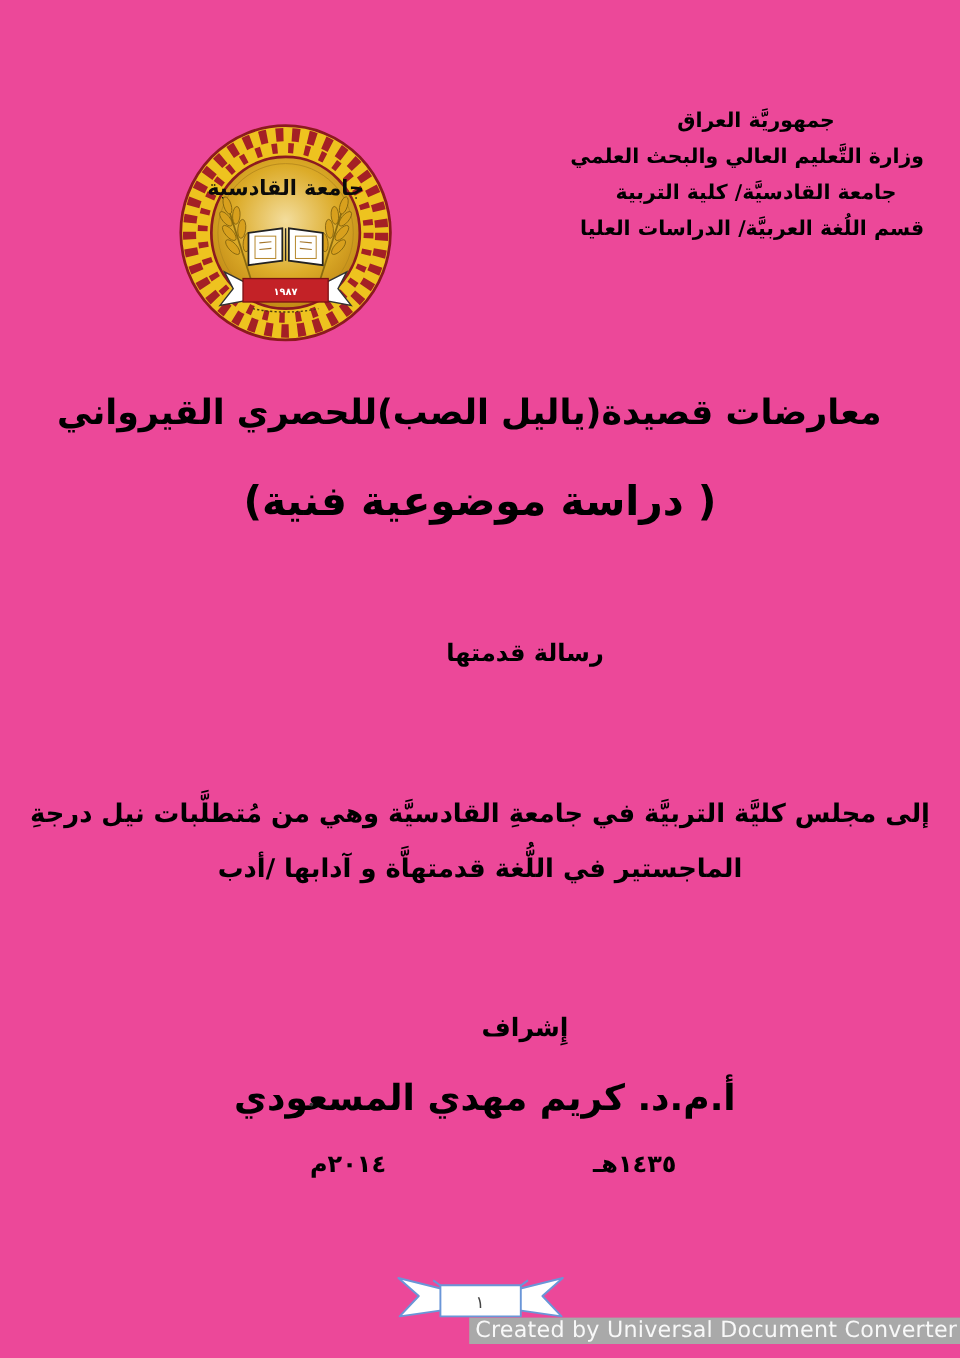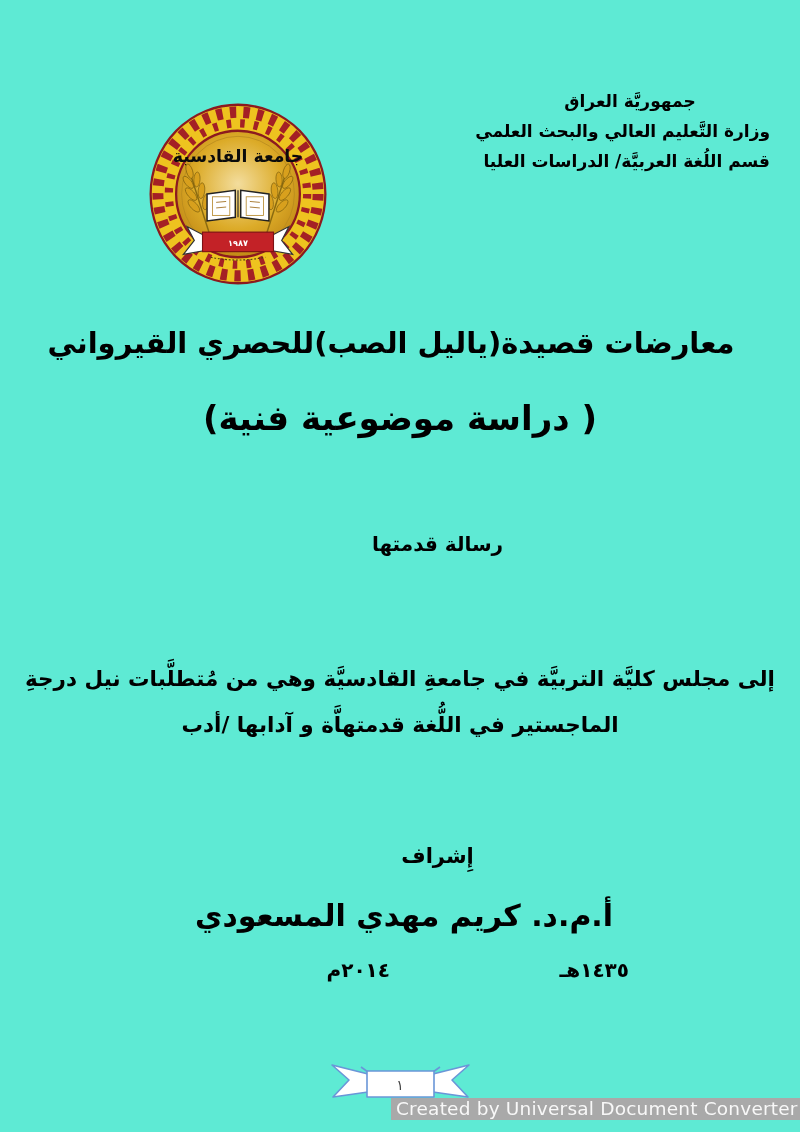--- a/index.html
+++ b/index.html
@@ -1,17 +1,17 @@
 <!DOCTYPE html>
 <html lang="ar"><head>
 <meta charset="utf-8">
 <style>
   html,body{margin:0;padding:0;background:#e8e8e8;}
   .page{
-    position:relative;width:800px;height:1132px;background:#5eead4;
+    position:relative;width:800px;height:1132px;background:#ec4899;
     margin:0 auto;overflow:hidden;
     font-family:"DejaVu Sans",sans-serif;color:#000;
   }
   .abs{position:absolute;}
   .ar{direction:rtl;font-weight:700;}
   .center{text-align:center;}
 
   .header-block{left:490px;top:86px;width:280px;line-height:30px;font-size:17px;}
   .header-block .hline{white-space:nowrap;text-align:center;}
 
@@ -22,21 +22,21 @@
 
   .submitted-label{left:75px;right:0;top:532px;font-size:20px;}
   .author-name{left:0;right:0;top:590px;font-size:25px;}
 
   .statement{left:0;right:0;top:656px;font-size:21.5px;line-height:46px;}
 
   .supervision-label{left:75px;right:0;top:844px;font-size:21px;}
   .supervisor-name{left:20px;right:12px;top:898px;font-size:30px;}
   .stray-dot{left:258px;top:919px;width:3px;height:3px;border-radius:50%;background:#3a3a3a;}
 
-  .date{top:958px;width:200px;font-size:20px;}
+  .date{top:958px;width:200px;font-size:20px;text-align:center;}
   .date-hijri{left:429px;}
   .date-gregorian{left:190px;}
 
   .page-ribbon{left:328px;top:1061px;width:145px;height:40px;}
 
   .watermark-bar{
     left:391px;top:1098px;width:409px;height:22px;
     background:#a9a9a9;color:#f8f8f8;
     font-size:18.5px;line-height:22px;white-space:nowrap;
     font-family:"DejaVu Sans",sans-serif;font-weight:400;
@@ -44,20 +44,21 @@
   }
 </style>
 </head>
 <body>
 
 <div class="page">
 
   <div class="abs ar header-block">
     <div class="hline">جمهوريَّة العراق</div>
     <div class="hline">وزارة التَّعليم العالي والبحث العلمي</div>
+    <div class="hline">جامعة القادسيَّة/ كلية التربية</div>
     <div class="hline">قسم اللُغة العربيَّة/ الدراسات العليا</div>
   </div>
 
   <svg class="abs logo" viewBox="0 0 200 200" preserveAspectRatio="none" aria-hidden="true">
     <defs>
       <radialGradient id="goldGrad" cx="50%" cy="42%" r="65%">
         <stop offset="0%" stop-color="#f3dd9d"></stop>
         <stop offset="55%" stop-color="#dcab28"></stop>
         <stop offset="100%" stop-color="#b97f10"></stop>
       </radialGradient>

